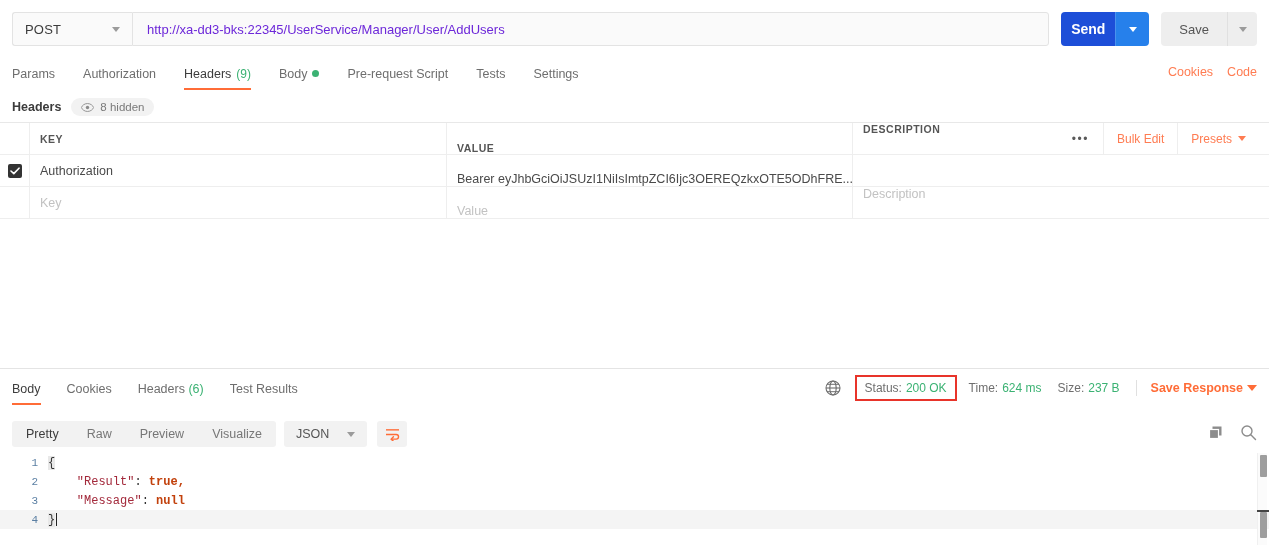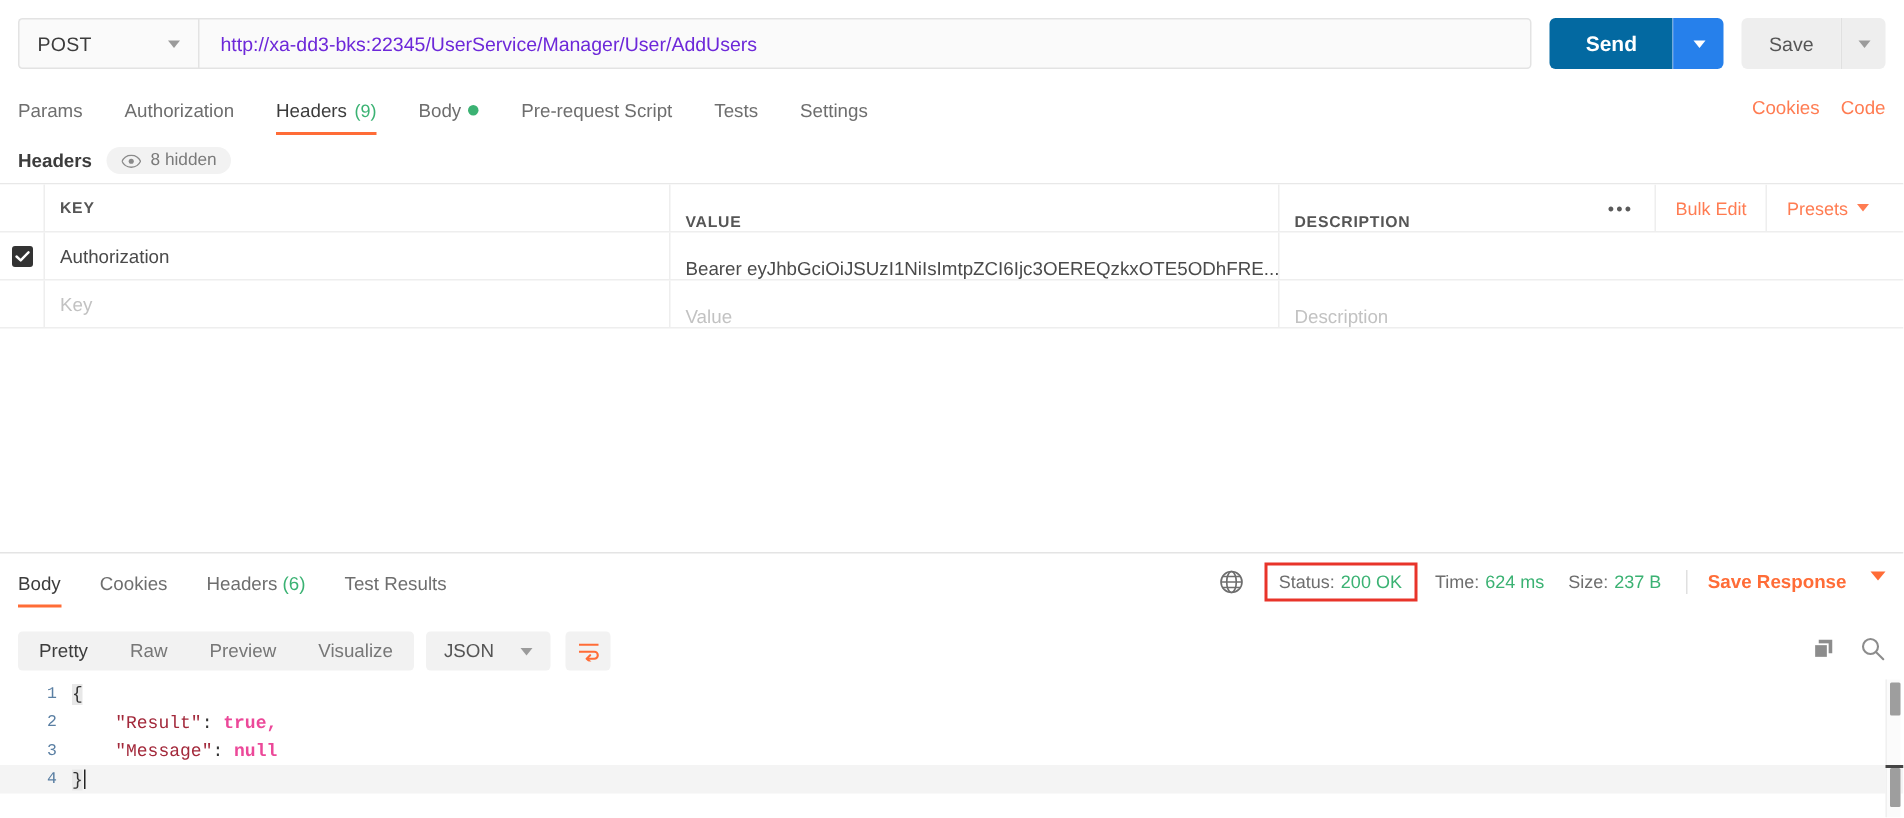--- a/index.html
+++ b/index.html
@@ -50,25 +50,25 @@
     align-items: center;
     padding: 0 14px;
     border-radius: 0 3px 3px 0;
     font-size: 13px;
     color: #6d28d9;
     overflow: hidden;
     white-space: nowrap;
   }
   .send-group { display: flex; margin-left: 12px; }
   .send-btn {
-    background: #0369a1;
+    background: #1d4ed8;
     color: #fff;
     font-size: 14px;
     font-weight: bold;
-    padding: 0 24px;
+    padding: 0 10px;
     display: flex;
     align-items: center;
     border-radius: 4px 0 0 4px;
     border: none;
     cursor: pointer;
     font-family: inherit;
   }
   .send-caret-btn {
     background: #2680eb;
     width: 34px;
@@ -211,21 +211,21 @@
     display: flex;
     align-items: flex-end;
     padding: 0 10px;
     border-right: 1px solid #eeeeee;
     overflow: hidden;
     white-space: nowrap;
   }
   .cell-desc {
     flex: 1;
     display: flex;
-    align-items: flex-end;
+    align-items: flex-start;
     padding: 0 10px;
     overflow: hidden;
     white-space: nowrap;
   }
   .col-head {
     font-size: 10.5px;
     font-weight: bold;
     color: #555;
     letter-spacing: .5px;
   }
@@ -340,22 +340,22 @@
   .meta-sep {
     width: 1px;
     height: 16px;
     background: #e0e0e0;
     margin-right: 14px;
   }
   .save-resp {
     color: #ff6c37;
     font-weight: bold;
     display: flex;
-    align-items: flex-start;
-    gap: 16px;
+    align-items: center;
+    gap: 4px;
     cursor: pointer;
     font-size: 12.5px;
   }
   .caret-orange2 {
     width: 0; height: 0;
     border-left: 5px solid transparent;
     border-right: 5px solid transparent;
     border-top: 6px solid #ff6c37;
   }
 
@@ -435,21 +435,21 @@
     color: #5a7fa3;
     font-size: 11px;
   }
   .code-text {
     flex: 1;
     white-space: pre;
     color: #333;
     position: relative;
   }
   .tok-key { color: #a3293b; }
-  .tok-lit { color: #ec4899; font-weight: bold; font-family: Liberation Mono, monospace; }
+  .tok-lit { color: #c2410c; font-weight: bold; font-family: Liberation Mono, monospace; }
   .tok-punc { color: #333; }
   .brace-hl { background: #e8e8e8; }
   .line4 { background: #f4f4f4; }
   .caret-bar {
     display: inline-block;
     width: 1px;
     height: 13px;
     background: #222;
     vertical-align: middle;
     margin-left: 1px;

